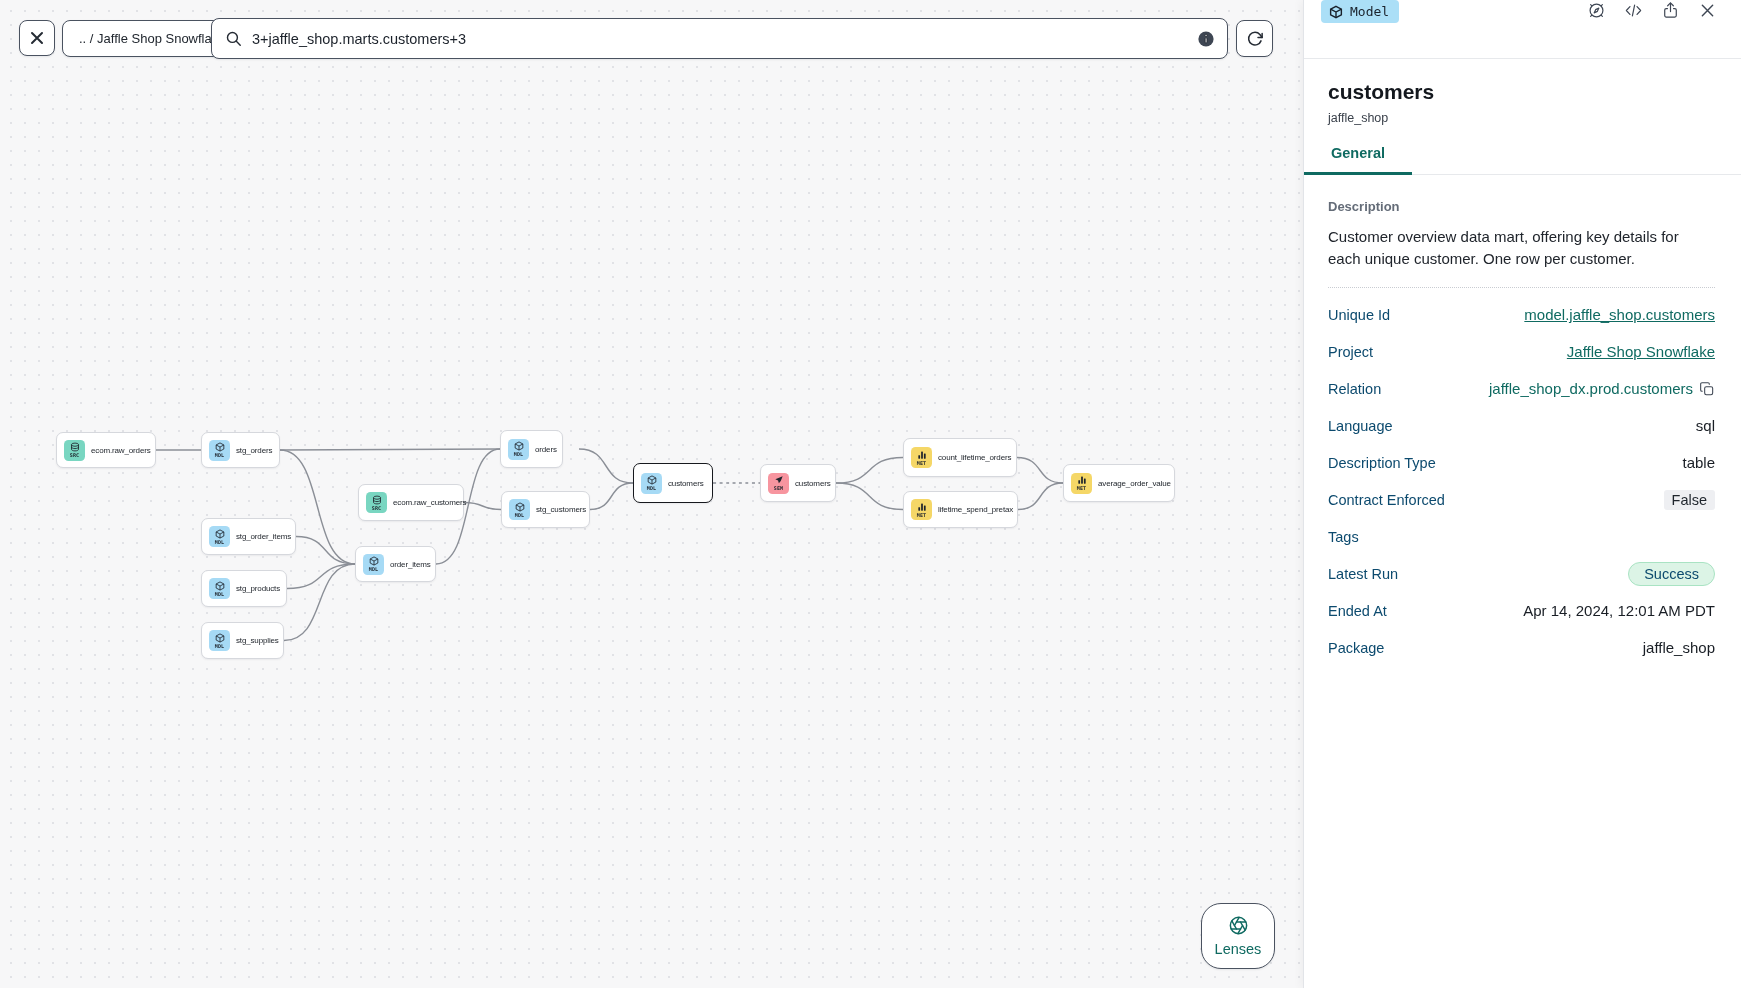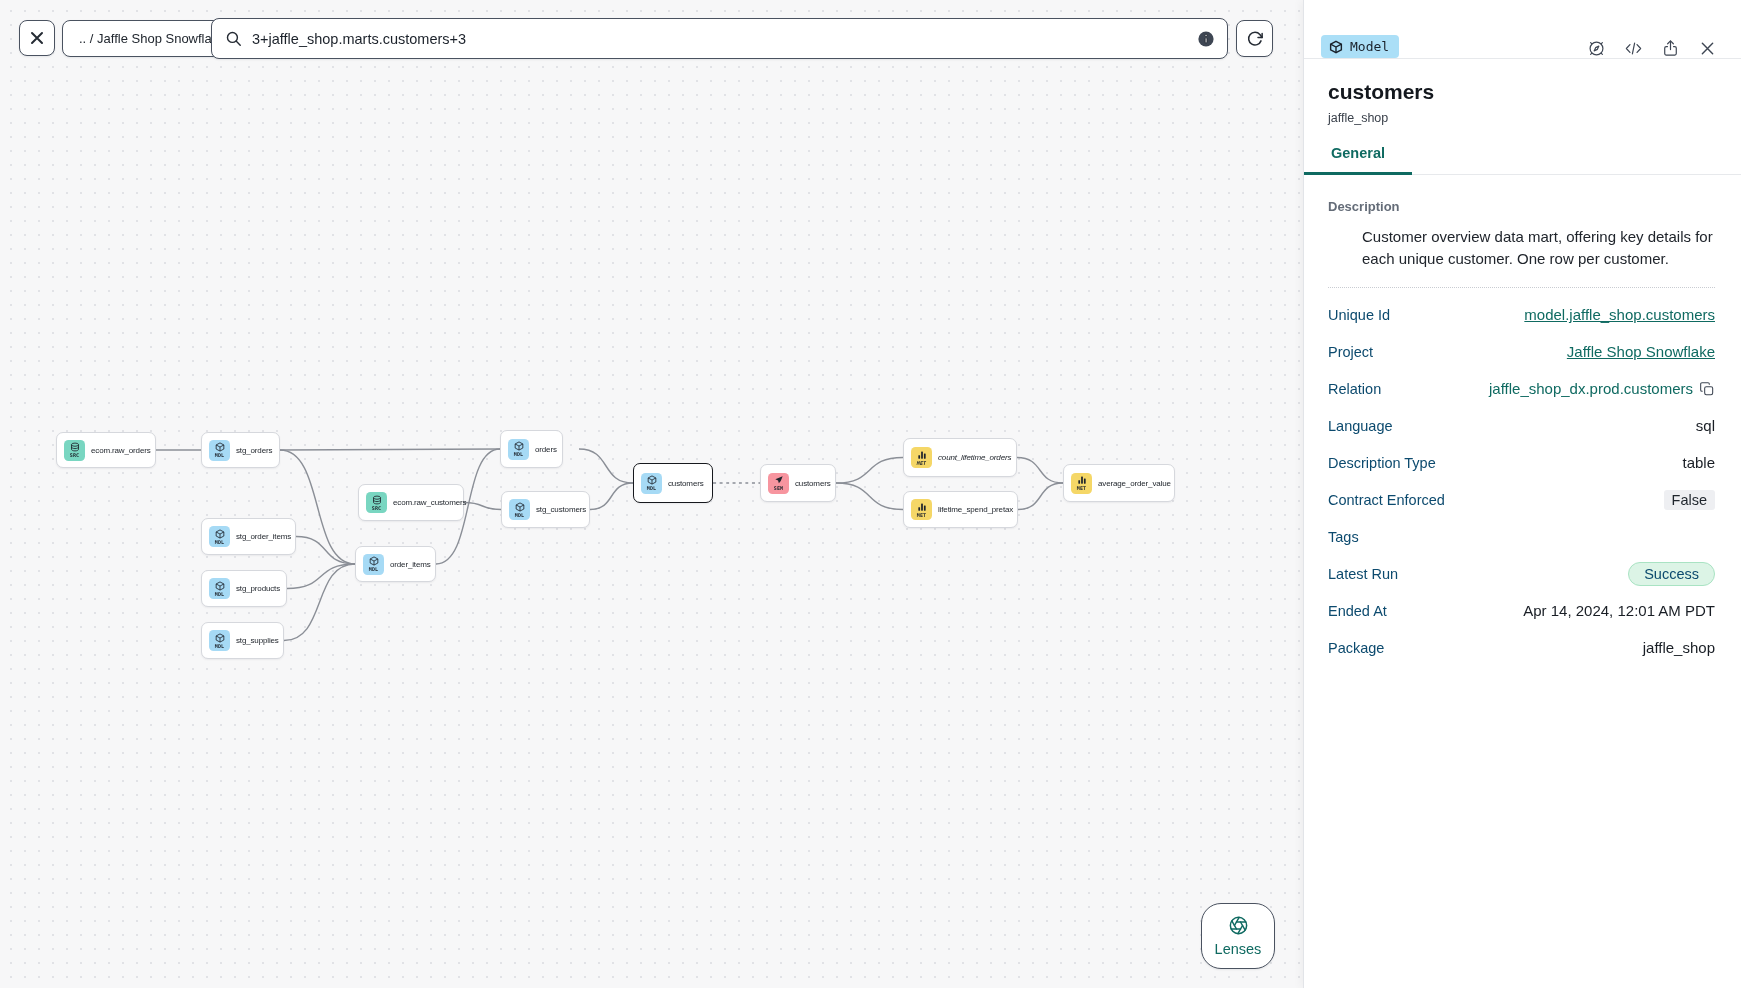--- a/index.html
+++ b/index.html
@@ -49,21 +49,21 @@
   .lenses { position:absolute; left:1201px; top:903px; width:74px; height:66px;
     background:#fff; border:1.5px solid #4A5260; border-radius:20px;
     display:flex; flex-direction:column; align-items:center; justify-content:center; gap:5px;
     color:#0F6A61; font-family:inherit; font-size:14.5px; cursor:pointer;
     box-shadow:0 1px 2px rgba(16,24,40,.08); }
   .lenses svg { width:21px; height:21px; stroke:#0F6A61; stroke-width:1.7; fill:none; }
 
   
   .panel { position:absolute; left:1303px; top:0; width:438px; height:988px; background:#fff;
     border-left:1px solid #E2E4E8; box-shadow:-3px 0 8px rgba(0,0,0,.04); }
-  .phead { height:59px; border-bottom:1px solid #E7E9EC; display:flex; align-items:flex-end;
+  .phead { height:59px; border-bottom:1px solid #E7E9EC; display:flex; align-items:flex-start;
     justify-content:space-between; padding:0 24px 0 17px; }
   .type-badge { display:inline-flex; align-items:center; gap:7px; background:#ABDFF7;
     border-radius:4px; padding:4px 10px 4px 8px;
     font-family:"DejaVu Sans Mono", monospace; font-size:13px; color:#1A222C; }
   .type-badge svg { width:14px; height:14px; stroke:#1A222C; stroke-width:1.2; fill:none; }
   .pactions { display:flex; align-items:center; gap:17px; }
   .pactions .abtn { background:none; border:none; cursor:pointer; width:20px; height:20px;
     display:flex; align-items:center; justify-content:center; padding:0; }
   .pactions svg { width:19px; height:19px; stroke:#3E4653; stroke-width:1.5; fill:none;
     stroke-linecap:round; stroke-linejoin:round; }
@@ -71,21 +71,21 @@
   .ptitle-wrap { padding:21px 24px 0; }
   .ptitle { font-size:21px; font-weight:700; color:#14181E; }
   .psub { margin-top:7px; font-size:12.5px; color:#3A414B; }
 
   .tabs { margin-top:20px; border-bottom:1px solid #E7E9EC; display:flex; }
   .tab { font-size:14.5px; font-weight:700; color:#0F6A61; padding:0 27px 11px;
     border-bottom:3px solid #0F6A61; margin-bottom:-1px; cursor:pointer; background:none; border-top:none; border-left:none; border-right:none; font-family:inherit; }
 
   .pbody { padding:24px 26px 0 24px; }
   .dlabel { font-size:13px; font-weight:700; color:#646C78; }
-  .dtext { margin-top:12px; font-size:15px; line-height:1.48; color:#20252C;margin-left:34px; }
+  .dtext { margin-top:12px; font-size:15px; line-height:1.48; color:#20252C; }
   .dotsep { border:none; border-top:1.5px dotted #C9CCD2; margin:17px 0 8px; }
 
   .frow { display:flex; justify-content:space-between; align-items:center; min-height:37px; }
   .flabel { font-size:14.5px; color:#0c4a6e; }
   .fval { font-size:15px; color:#191E25; text-align:right; }
   .fval.link { color:#0F6A61; text-decoration:underline; cursor:pointer; }
   .fval.teal { color:#0F6A61; display:inline-flex; align-items:center; gap:6px; }
   .copy { width:16px; height:16px; stroke:#3E4653; stroke-width:1.6; fill:none; cursor:pointer; }
   .badge-gray { background:#EEEFF2; border-radius:3px; padding:2px 8px; font-size:14.5px; color:#1F252C; }
   .badge-success { background:#DCF4E6; border:1px solid #A9E3C3; border-radius:13px;
@@ -219,21 +219,21 @@
         </div>
         <div class="node k-semantic" style="left: 760px; top: 464px; width: 76px; height: 38px;">
           <span class="node-icon">
             <svg viewBox="0 0 12 12">
               <path d="M10.4 1.6 1.6 5.2l3.3 1.3.9 3.3 2.3-2.5z" fill="currentColor" stroke="none"></path>
             </svg>
             <span class="ibadge">SEM</span>
           </span>
           <span class="node-label">customers</span>
         </div>
-        <div class="node k-metric" style="left: 903px; top: 438px; width: 114px; height: 39px; font-style: italic;">
+        <div class="node k-metric" style="left: 903px; top: 438px; width: 114px; height: 39px;">
           <span class="node-icon">
             <svg viewBox="0 0 12 12">
               <rect x="1.6" y="6.2" width="2.1" height="4.2" rx=".5" fill="currentColor" stroke="none"></rect>
               <rect x="4.95" y="1.8" width="2.1" height="8.6" rx=".5" fill="currentColor" stroke="none"></rect>
               <rect x="8.3" y="4.2" width="2.1" height="6.2" rx=".5" fill="currentColor" stroke="none"></rect>
             </svg>
             <span class="ibadge">MET</span>
           </span>
           <span class="node-label">count_lifetime_orders</span>
         </div>

